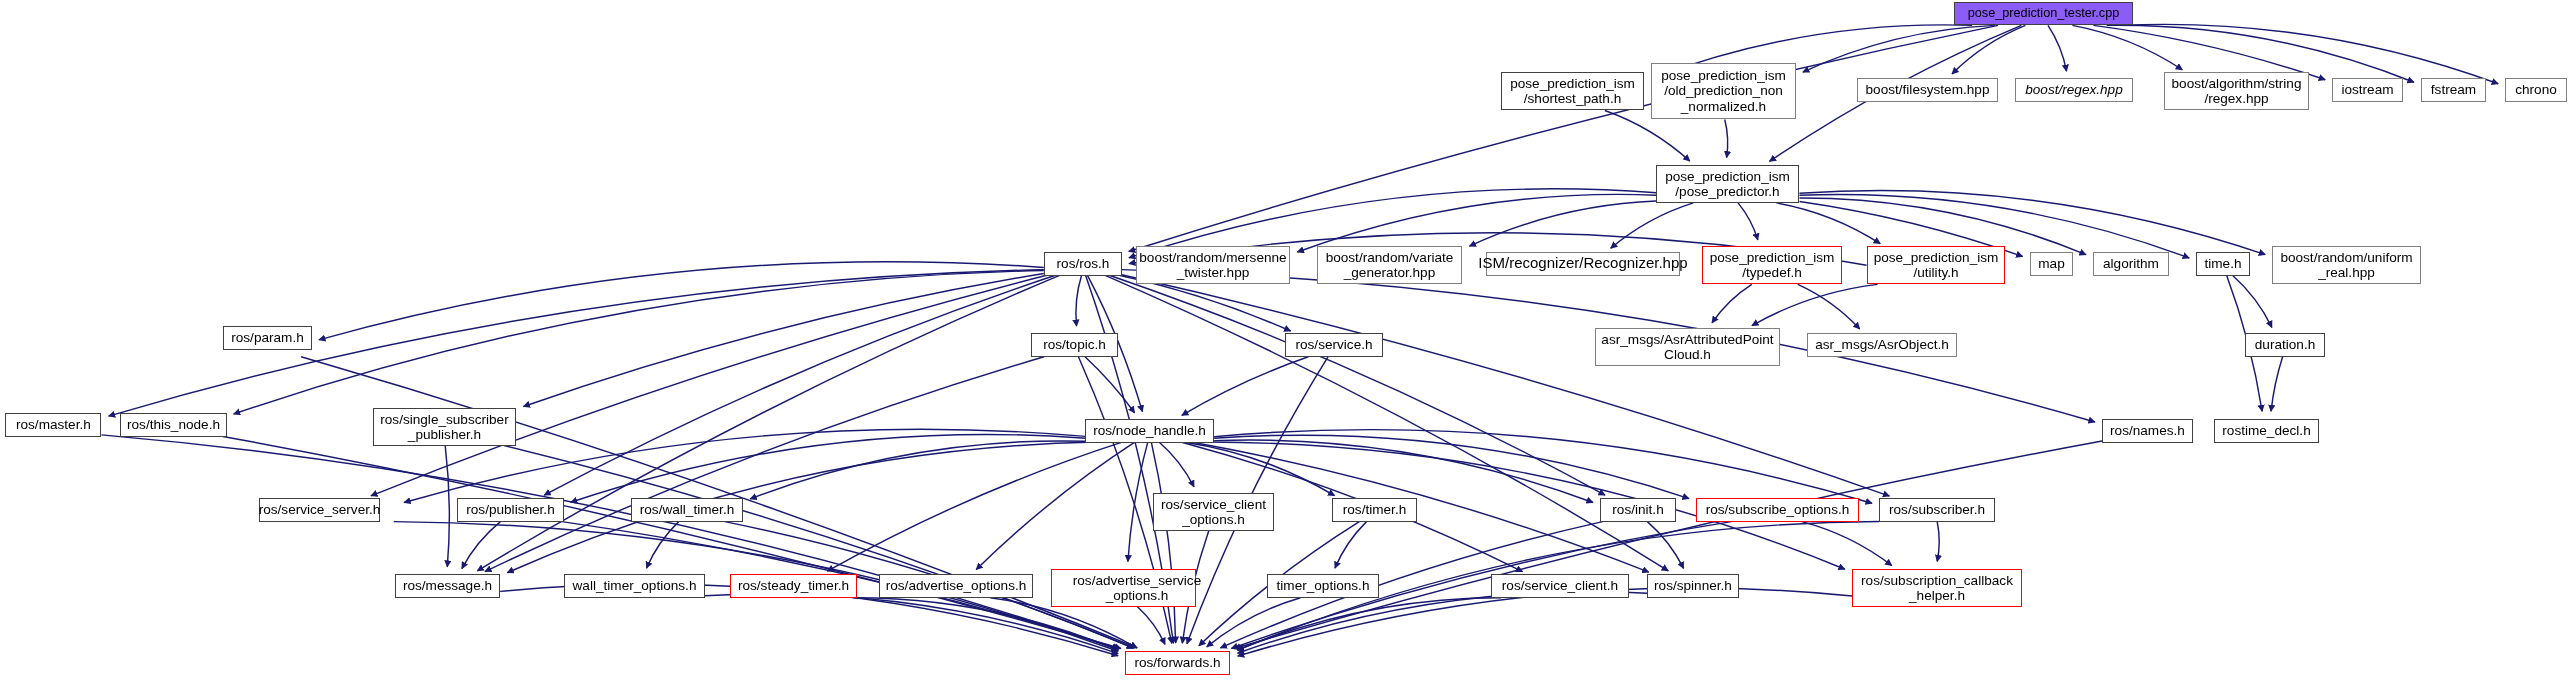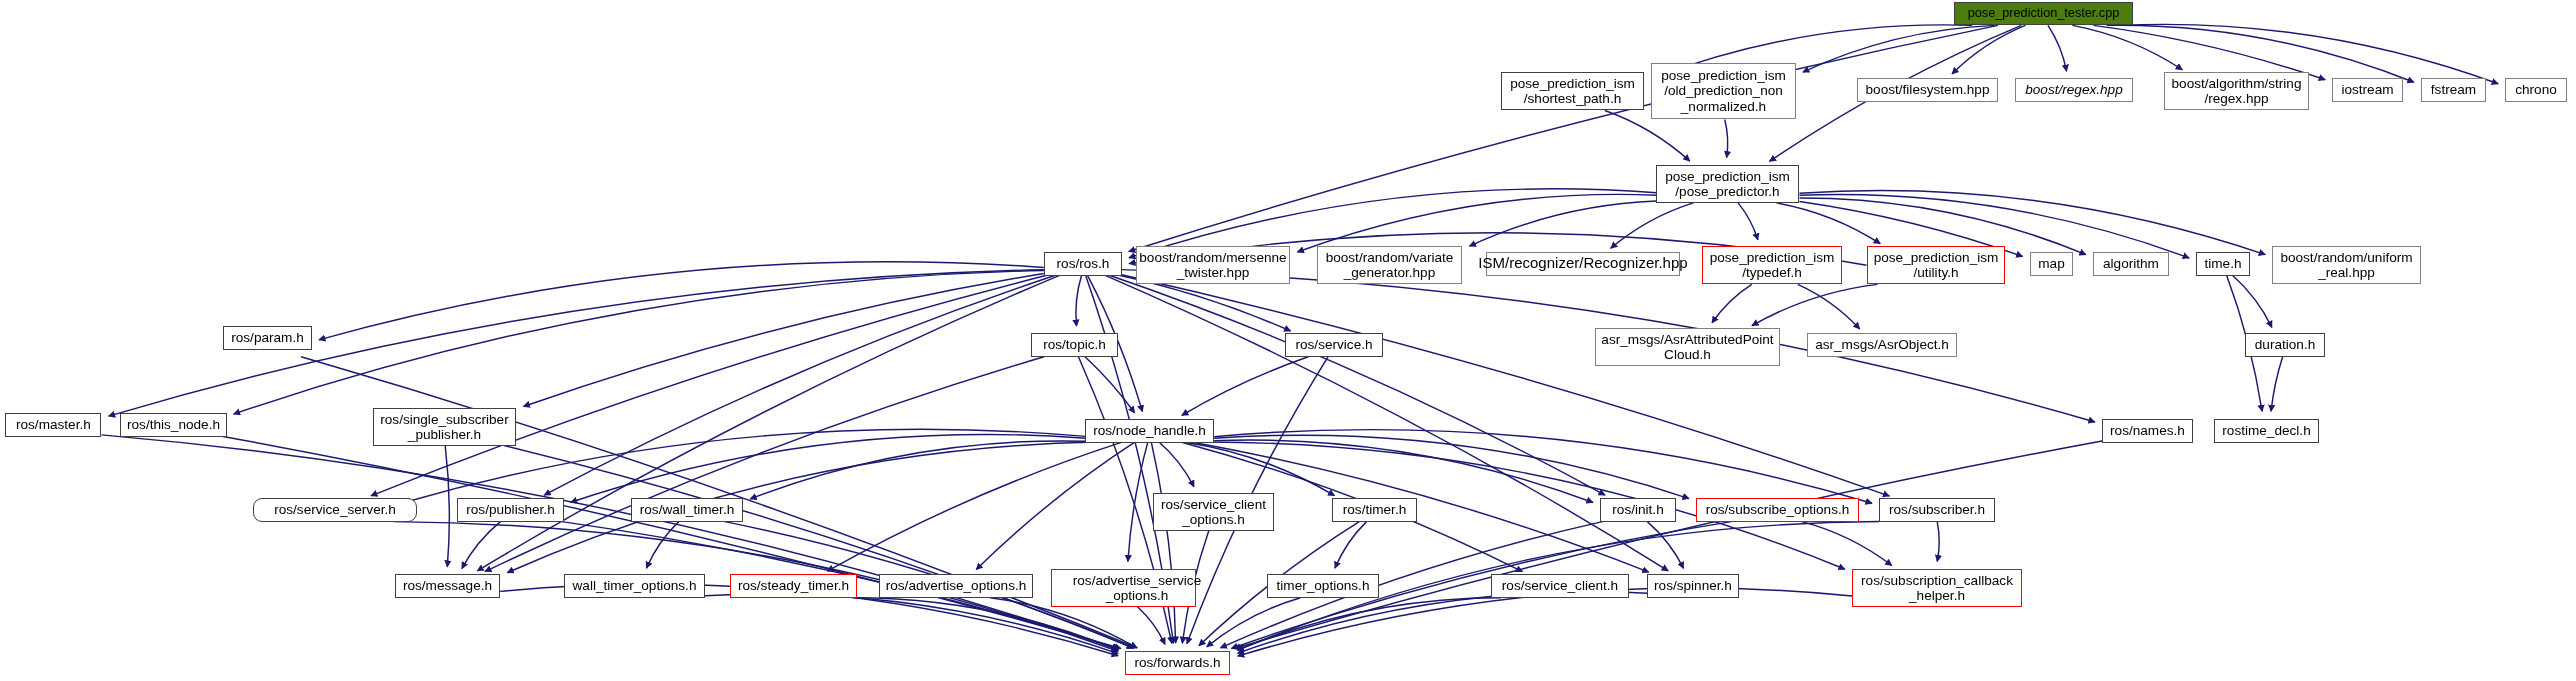--- a/index.html
+++ b/index.html
@@ -4,21 +4,21 @@
 <style>
   html,body{margin:0;padding:0;background:#ffffff;}
   #canvas{position:relative;width:2576px;height:681px;background:#ffffff;
           font-family:"Liberation Sans","DejaVu Sans",sans-serif;overflow:hidden;}
   #edges{position:absolute;left:0;top:0;width:2576px;height:681px;}
   .node{position:absolute;box-sizing:border-box;display:flex;align-items:center;
         justify-content:center;text-align:center;background:#ffffff;
         border:0.9px solid #808080;color:#000000;line-height:1.12;
         font-size:13.6px;white-space:pre;letter-spacing:0px;}
   .node.dark{border:0.9px solid #404040;}
-  .node.root{background:#4d7c0f;border:0.9px solid #404040;}
+  .node.root{background:#8b5cf6;border:0.9px solid #404040;}
   .node.red{border:0.9px solid #ff0000;}
 </style>
 </head>
 <body>
 
 <div id="canvas">
   <svg id="edges" viewBox="0 0 2843 752" preserveAspectRatio="none">
     <defs>
       <marker id="arrow" viewBox="0 0 10 10" refX="9" refY="5" markerWidth="5" markerHeight="5" orient="auto-start-reverse">
         <path d="M 0 0 L 10 5 L 0 10 z" fill="#191970"></path>
@@ -159,21 +159,21 @@
 Cloud.h</div>
       <div class="node" style="left: 1807px; top: 333px; width: 150px; height: 23.6px;">asr_msgs/AsrObject.h</div>
       <div class="node dark" style="left: 2245px; top: 333px; width: 80px; height: 23.6px;">duration.h</div>
       <div class="node dark" style="left: 5.4px; top: 413px; width: 96px; height: 23.6px;">ros/master.h</div>
       <div class="node dark" style="left: 120px; top: 413px; width: 107px; height: 23.6px;">ros/this_node.h</div>
       <div class="node dark" style="left: 373px; top: 408px; width: 143px; height: 38px;">ros/single_subscriber
 _publisher.h</div>
       <div class="node dark" style="left: 1085px; top: 419px; width: 129px; height: 23.6px;">ros/node_handle.h</div>
       <div class="node dark" style="left: 2102px; top: 419px; width: 91px; height: 23.6px;">ros/names.h</div>
       <div class="node dark" style="left: 2214px; top: 419px; width: 105px; height: 23.6px;">rostime_decl.h</div>
-      <div class="node dark" style="left: 253px; top: 498px; width: 164px; height: 23.6px; border-radius: 9px;">ros/service_server.h</div>
+      <div class="node dark" style="left: 259px; top: 498px; width: 121px; height: 23.6px;">ros/service_server.h</div>
       <div class="node dark" style="left: 457px; top: 498px; width: 107px; height: 23.6px;">ros/publisher.h</div>
       <div class="node dark" style="left: 631px; top: 498px; width: 112px; height: 23.6px;">ros/wall_timer.h</div>
       <div class="node dark" style="left: 1153px; top: 493px; width: 121px; height: 38px;">ros/service_client
 _options.h</div>
       <div class="node dark" style="left: 1332px; top: 498px; width: 85px; height: 23.6px;">ros/timer.h</div>
       <div class="node dark" style="left: 1600px; top: 498px; width: 76px; height: 23.6px;">ros/init.h</div>
       <div class="node red" style="left: 1696px; top: 498px; width: 163px; height: 23.6px;">ros/subscribe_options.h</div>
       <div class="node dark" style="left: 1879px; top: 498px; width: 116px; height: 23.6px;">ros/subscriber.h</div>
       <div class="node dark" style="left: 395px; top: 574px; width: 105px; height: 23.6px;">ros/message.h</div>
       <div class="node dark" style="left: 564px; top: 574px; width: 141px; height: 23.6px;">wall_timer_options.h</div>

